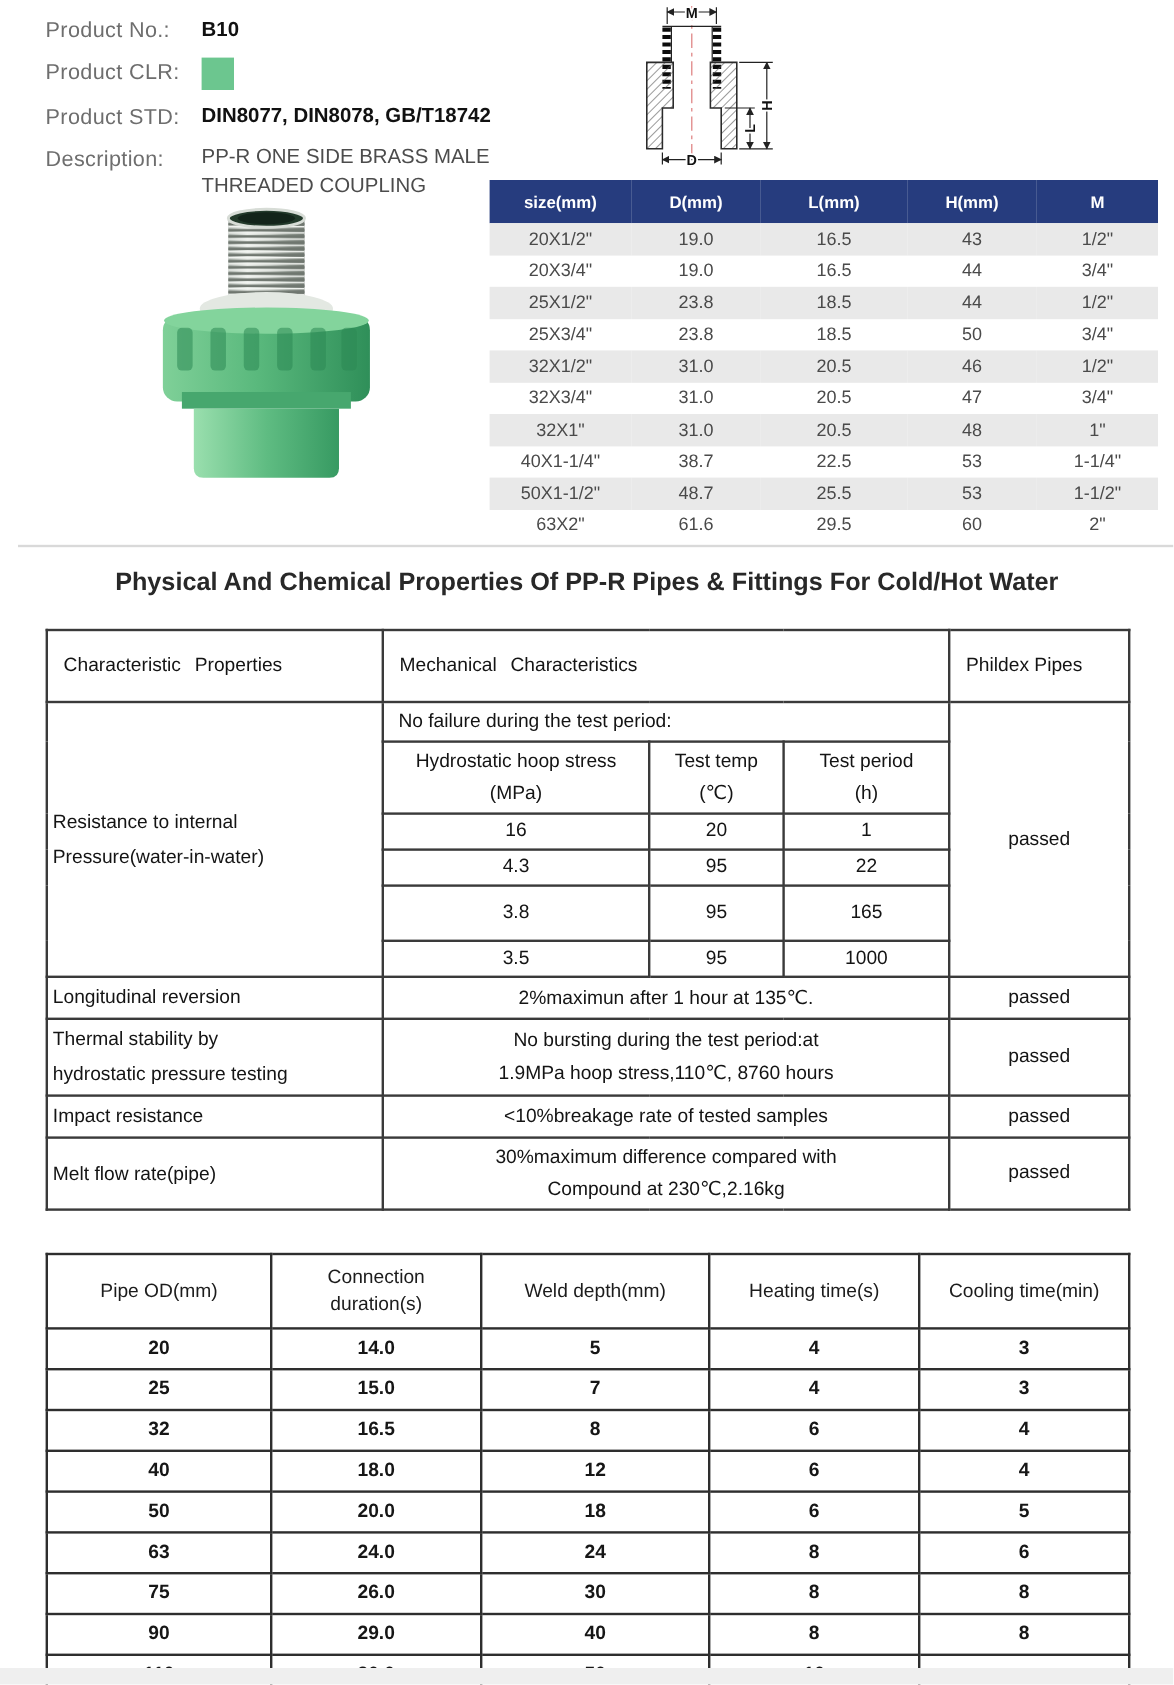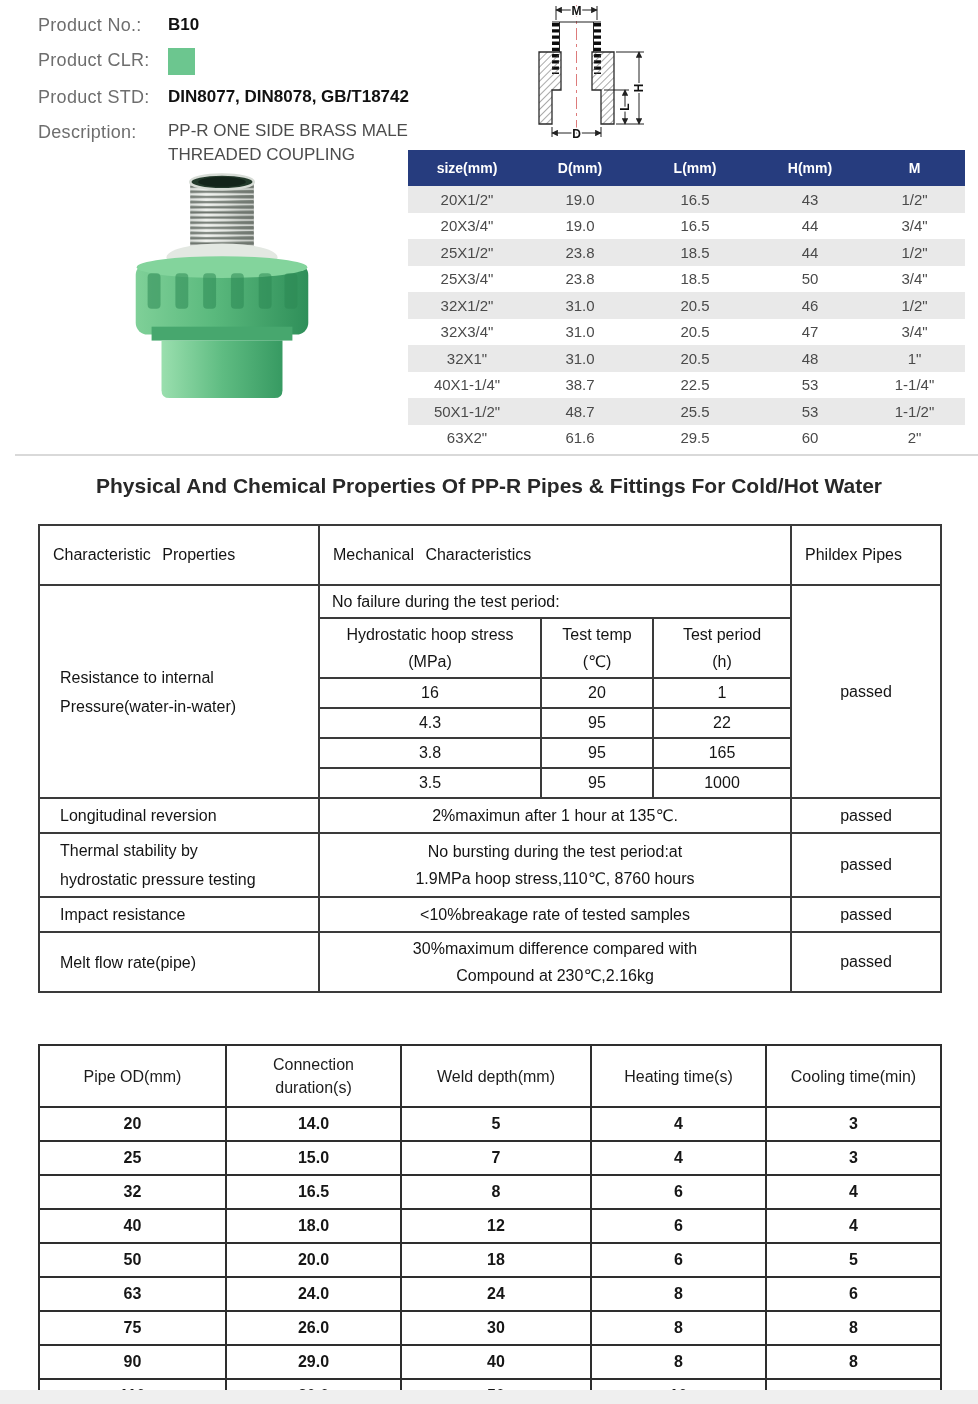--- a/index.html
+++ b/index.html
@@ -31,21 +31,21 @@
   .size-table tr.alt{background:#e9e9e9;}
 
   
   .divider{position:absolute;left:15px;top:454px;width:963px;height:2px;background:#d9d9d9;}
   .h1{position:absolute;left:0;top:474px;width:978px;text-align:center;font-size:21px;font-weight:bold;color:#282828;}
   .h2{position:absolute;left:0;top:996px;width:978px;text-align:center;font-size:20px;font-weight:bold;color:#282828;}
 
   
   .props{position:absolute;left:38px;top:524px;width:902px;border-collapse:collapse;table-layout:fixed;}
   .props td{border:2px solid #3a3a3a;font-size:16px;color:#141414;vertical-align:middle;padding:2px 4px;}
-  .props td.c1{text-align:left;padding-left:20px;line-height:29px;}
+  .props td.c1{text-align:left;padding-left:4px;line-height:29px;}
   .props td.left{text-align:left;padding-left:12px;}
   .props td.center{text-align:center;}
   .props td.head{text-align:left;padding-left:13px;}
   .props .wsp{word-spacing:7px;}
   .props .two{line-height:27px;}
 
   
   .weld{position:absolute;left:38px;top:1044px;width:902px;border-collapse:collapse;table-layout:fixed;}
   .weld th{border:2px solid #2e2e2e;height:58px;font-size:16px;font-weight:normal;color:#1c1c1c;
            text-align:center;vertical-align:middle;line-height:23px;}
@@ -289,21 +289,21 @@
       <tr style="height:30px">
         <td class="center">16</td>
         <td class="center">20</td>
         <td class="center">1</td>
       </tr>
       <tr style="height:30px">
         <td class="center">4.3</td>
         <td class="center">95</td>
         <td class="center">22</td>
       </tr>
-      <tr style="height:30px">
+      <tr style="height:46px">
         <td class="center">3.8</td>
         <td class="center">95</td>
         <td class="center">165</td>
       </tr>
       <tr style="height:30px">
         <td class="center">3.5</td>
         <td class="center">95</td>
         <td class="center">1000</td>
       </tr>
       <tr style="height:33px">

